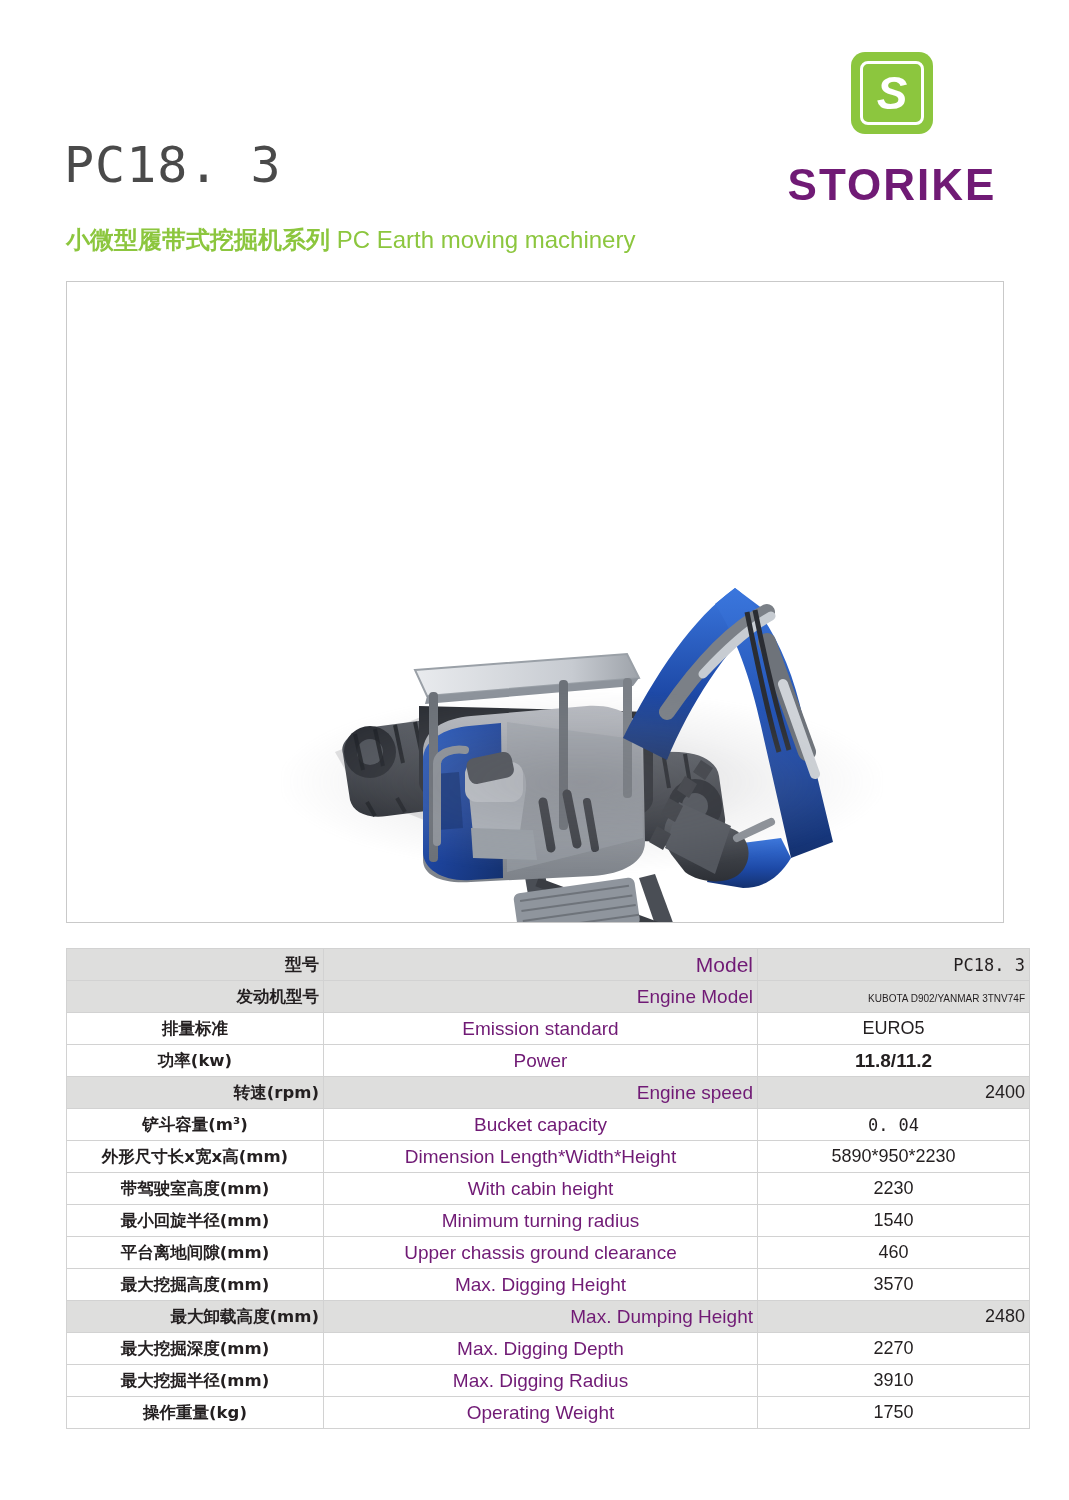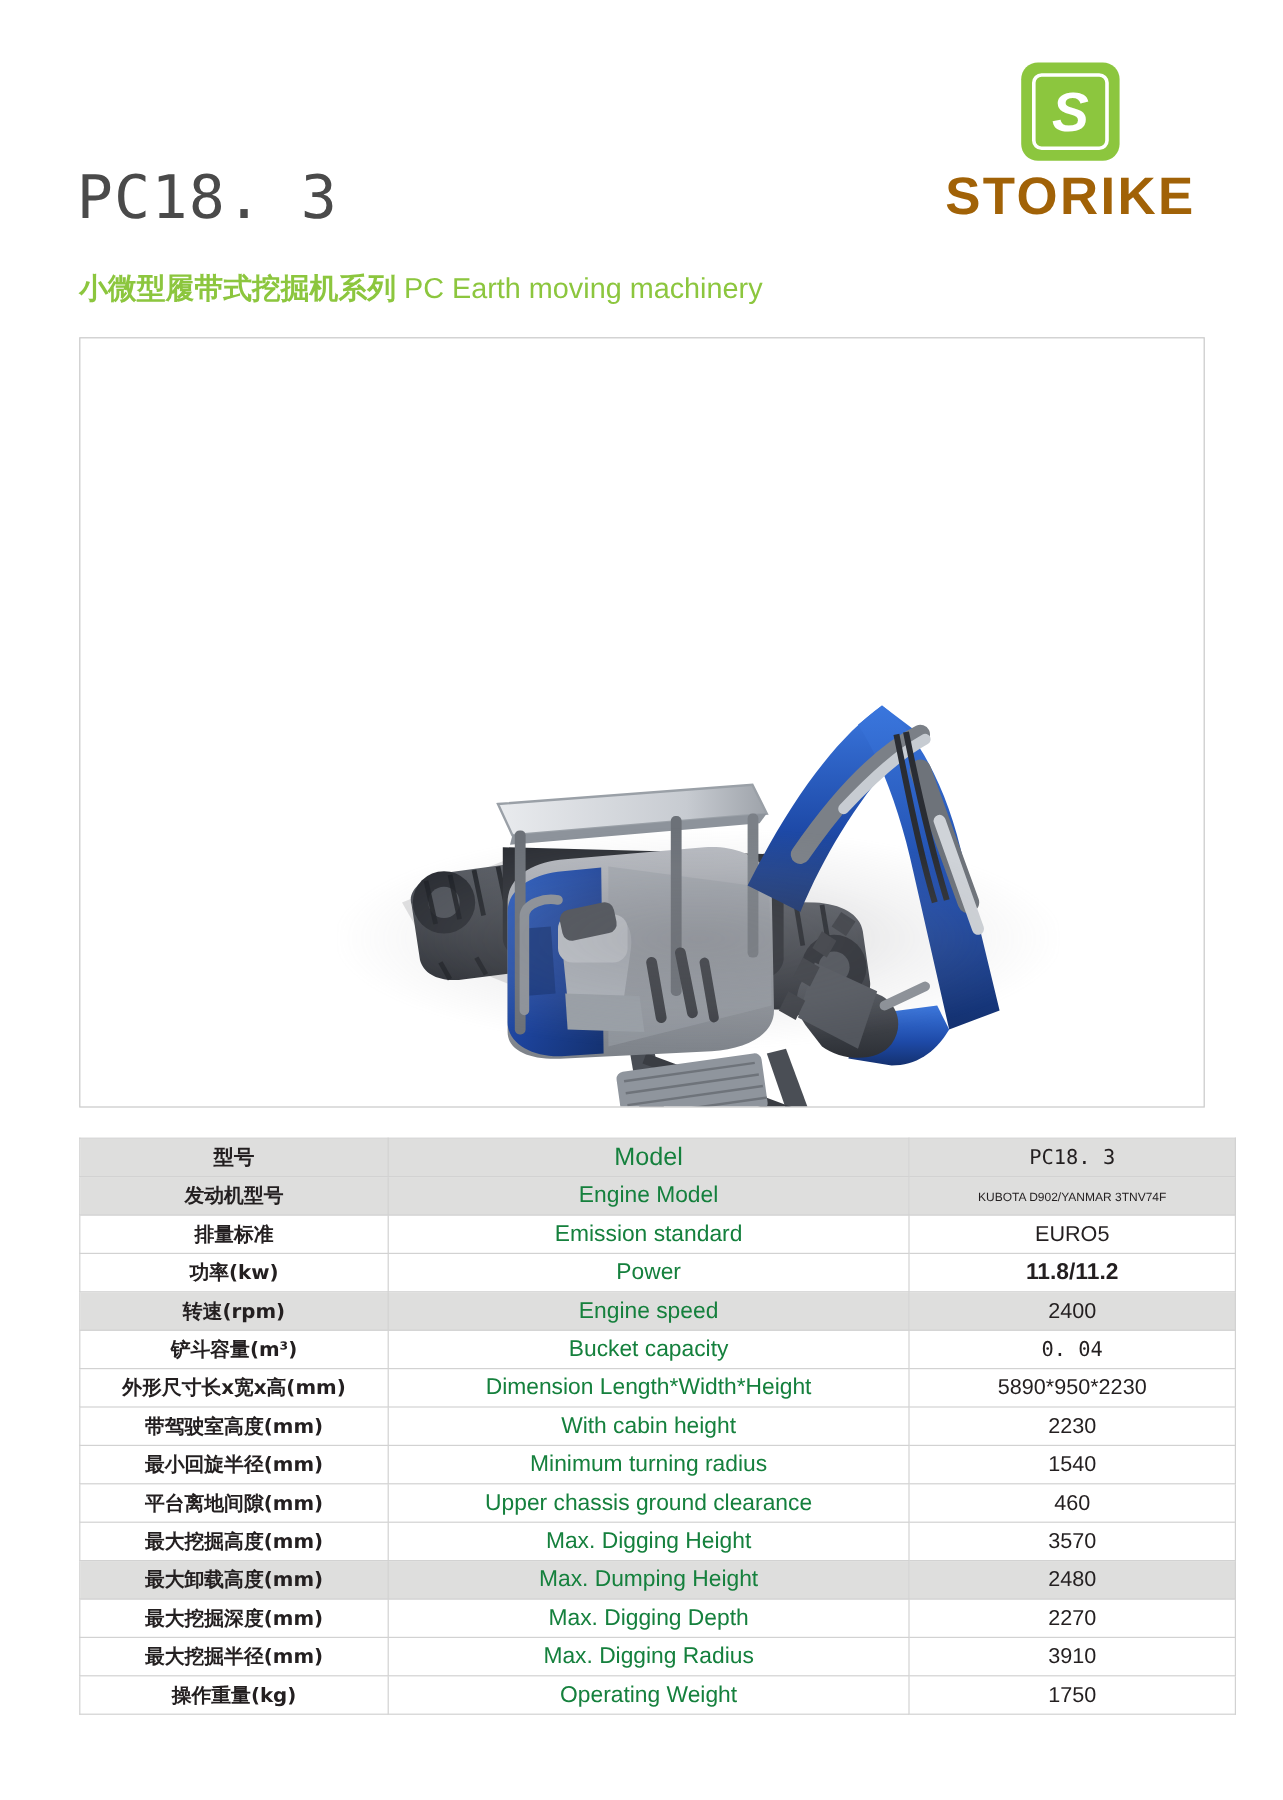--- a/index.html
+++ b/index.html
@@ -53,25 +53,25 @@
     transform: translateY(-50%);
     text-align: center;
     font-family: "Liberation Sans", sans-serif;
     font-weight: bold;
     font-style: italic;
     font-size: 46px;
     color: #ffffff;
     line-height: 1;
   }
   .brand-name {
-    margin-top: 5px;
+    margin-top: 26px;
     font-size: 44px;
     font-weight: bold;
     letter-spacing: 2px;
-    color: #a16207;
+    color: #701a75;
     font-family: "Liberation Sans", sans-serif;
     text-align: center;
   }
 
   .model-title {
     position: absolute;
     left: 64px;
     top: 140px;
     font-family: "DejaVu Sans Mono", monospace;
     font-size: 50px;
@@ -133,35 +133,36 @@
     table-layout: fixed;
   }
   .spec-table td {
     border: 1px solid #d2d2d2;
     height: 29px;
     padding: 1px 4px;
     vertical-align: middle;
   }
   .spec-table tr.alt td {
     background: #dededd;
+    text-align: right;
   }
   .col-cn { width: 248px; text-align: center; }
   .col-en { width: 425px; text-align: center; }
   .col-val { width: 263px; text-align: center; }
 
   .cn-text {
     font-family: "DejaVu Sans", sans-serif;
     font-weight: bold;
     font-size: 16.5px;
     color: #231f20;
   }
   .en-text {
     font-family: "Liberation Sans", sans-serif;
     font-size: 19px;
-    color: #15803d;
+    color: #701a75;
   }
   .val-text {
     font-family: "Liberation Sans", sans-serif;
     font-size: 18px;
     color: #231f20;
   }
   .val-text.small { font-size: 10px; }
   .val-text.bold { font-weight: bold; font-size: 19px; }
   .val-text.mono { font-family: "DejaVu Sans Mono", monospace; font-size: 17px; }
   .row-model .cn-text { font-size: 17px; }

